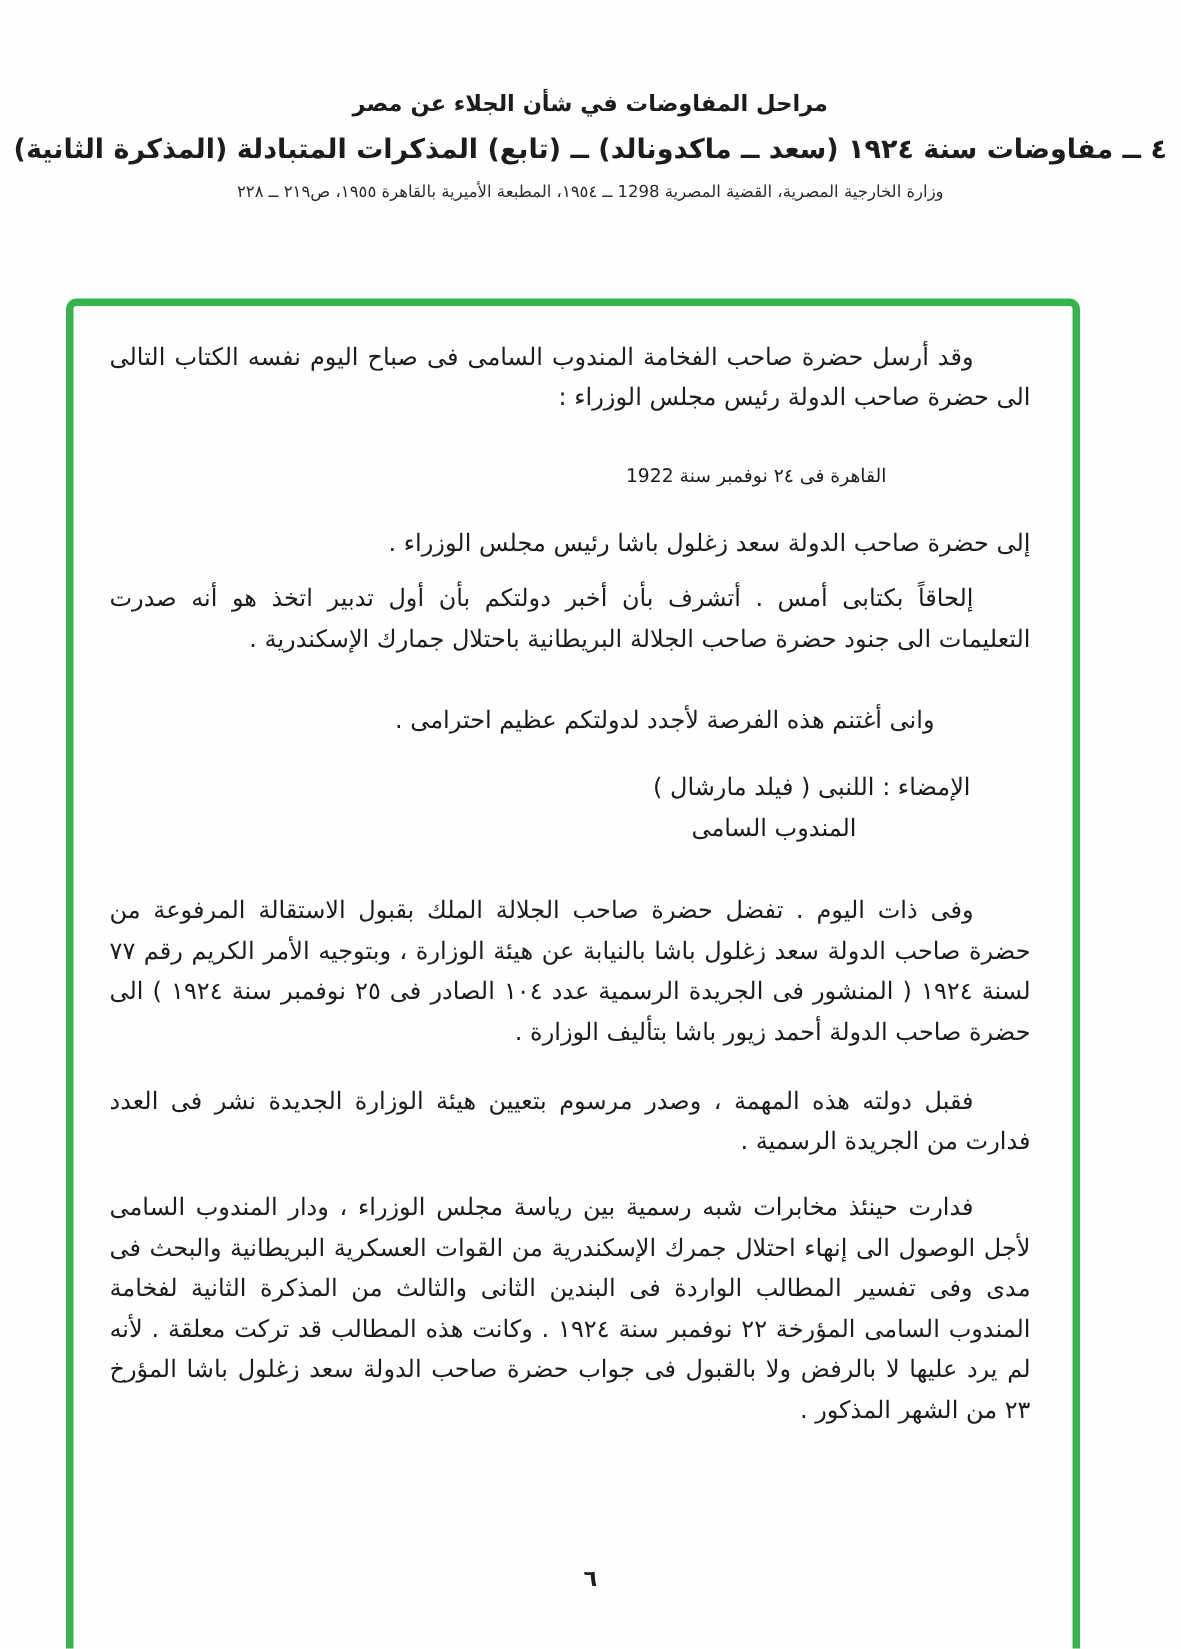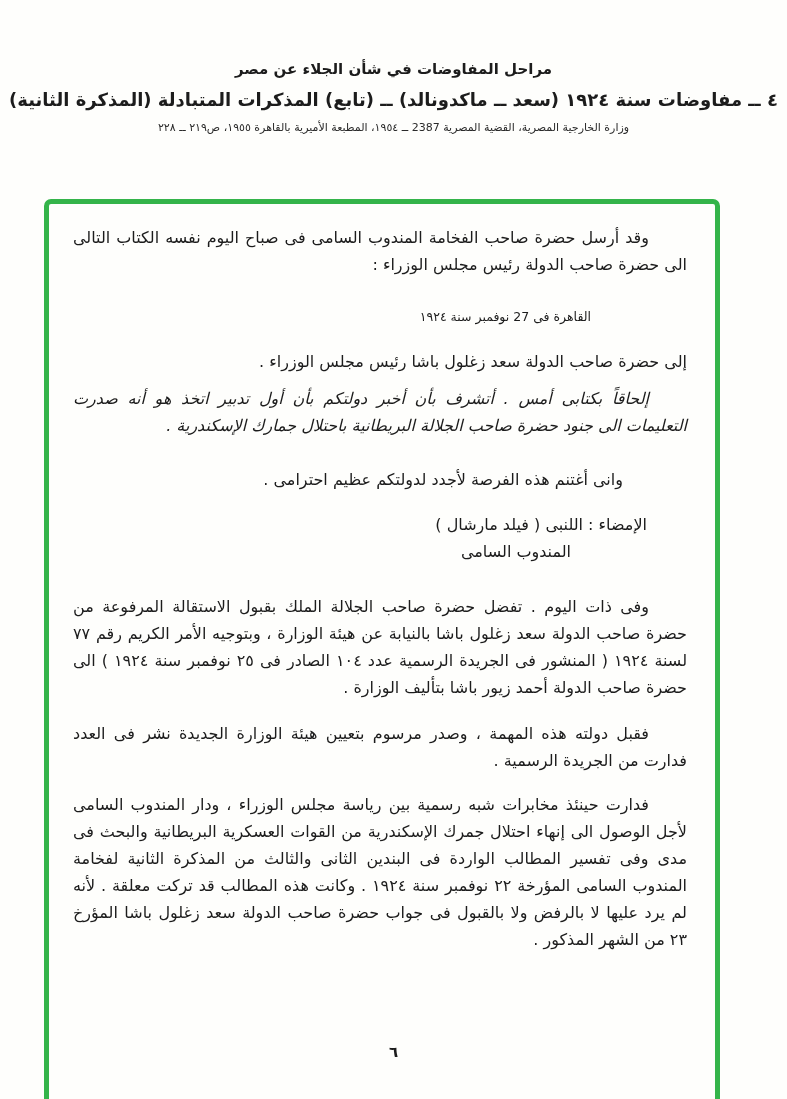--- a/index.html
+++ b/index.html
@@ -38,21 +38,21 @@
     font-size: 16px;
     line-height: 27px;
     text-align: justify;
   }
   .para { text-indent: 38px; }
   .intro        { margin-top: 4px; }
   .letter-head  { margin-top: 30px; font-size: 18px !important; font-weight: bold; text-align: right !important; }
   .date-line    { margin-top: 30px; font-size: 12.5px !important; line-height: 18px !important; padding-right: 96px; text-align: right !important; }
   .addressee    { margin-top: 22px; }
   .salutation   { margin-top: 34px; font-size: 17px !important; font-weight: bold; text-align: right !important; }
-  .letter-body  { margin-top: 10px; font-style: italic; }
+  .letter-body  { margin-top: 10px; }
   .closing      { margin-top: 27px; text-indent: 64px; }
   .signature    { margin-top: 18px; padding-right: 40px; }
   .signature .sig-line  { text-align: right; }
   .signature .sig-title { text-align: right !important; padding-right: 76px; }
   .para2 { margin-top: 28px; }
   .para3 { margin-top: 19px; }
   .para4 { margin-top: 17px; }
 
   
   .page-number {
@@ -64,29 +64,29 @@
   }
 </style>
 </head>
 <body>
 
 <div class="page">
 
   <header class="doc-header">
     <div class="doc-title">مراحل المفاوضات في شأن الجلاء عن مصر</div>
     <div class="doc-subtitle">٤ ــ مفاوضات سنة ١٩٢٤ (سعد ــ ماكدونالد) ــ (تابع) المذكرات المتبادلة (المذكرة الثانية)</div>
-    <div class="doc-source">وزارة الخارجية المصرية، القضية المصرية 2387 ــ ١٩٥٤، المطبعة الأميرية بالقاهرة ١٩٥٥، ص٢١٩ ــ ٢٢٨</div>
+    <div class="doc-source">وزارة الخارجية المصرية، القضية المصرية 1298 ــ ١٩٥٤، المطبعة الأميرية بالقاهرة ١٩٥٥، ص٢١٩ ــ ٢٢٨</div>
   </header>
 
   <section class="highlight-box" style="border-color: rgb(52, 180, 74);">
 
     <p class="para intro">وقد أرسل حضرة صاحب الفخامة المندوب السامى فى صباح اليوم نفسه الكتاب التالى الى حضرة صاحب الدولة رئيس مجلس الوزراء :</p>
 
 
-    <div class="date-line">القاهرة فى 27 نوفمبر سنة ١٩٢٤</div>
+    <div class="date-line">القاهرة فى ٢٤ نوفمبر سنة 1922</div>
 
     <p class="addressee">إلى حضرة صاحب الدولة سعد زغلول باشا رئيس مجلس الوزراء .</p>
 
 
     <p class="para letter-body">إلحاقاً بكتابى أمس . أتشرف بأن أخبر دولتكم بأن أول تدبير اتخذ هو أنه صدرت التعليمات الى جنود حضرة صاحب الجلالة البريطانية باحتلال جمارك الإسكندرية .</p>
 
     <p class="closing">وانى أغتنم هذه الفرصة لأجدد لدولتكم عظيم احترامى .</p>
 
     <div class="signature">
       <div class="sig-line">الإمضاء :   اللنبى ( فيلد مارشال )</div>

